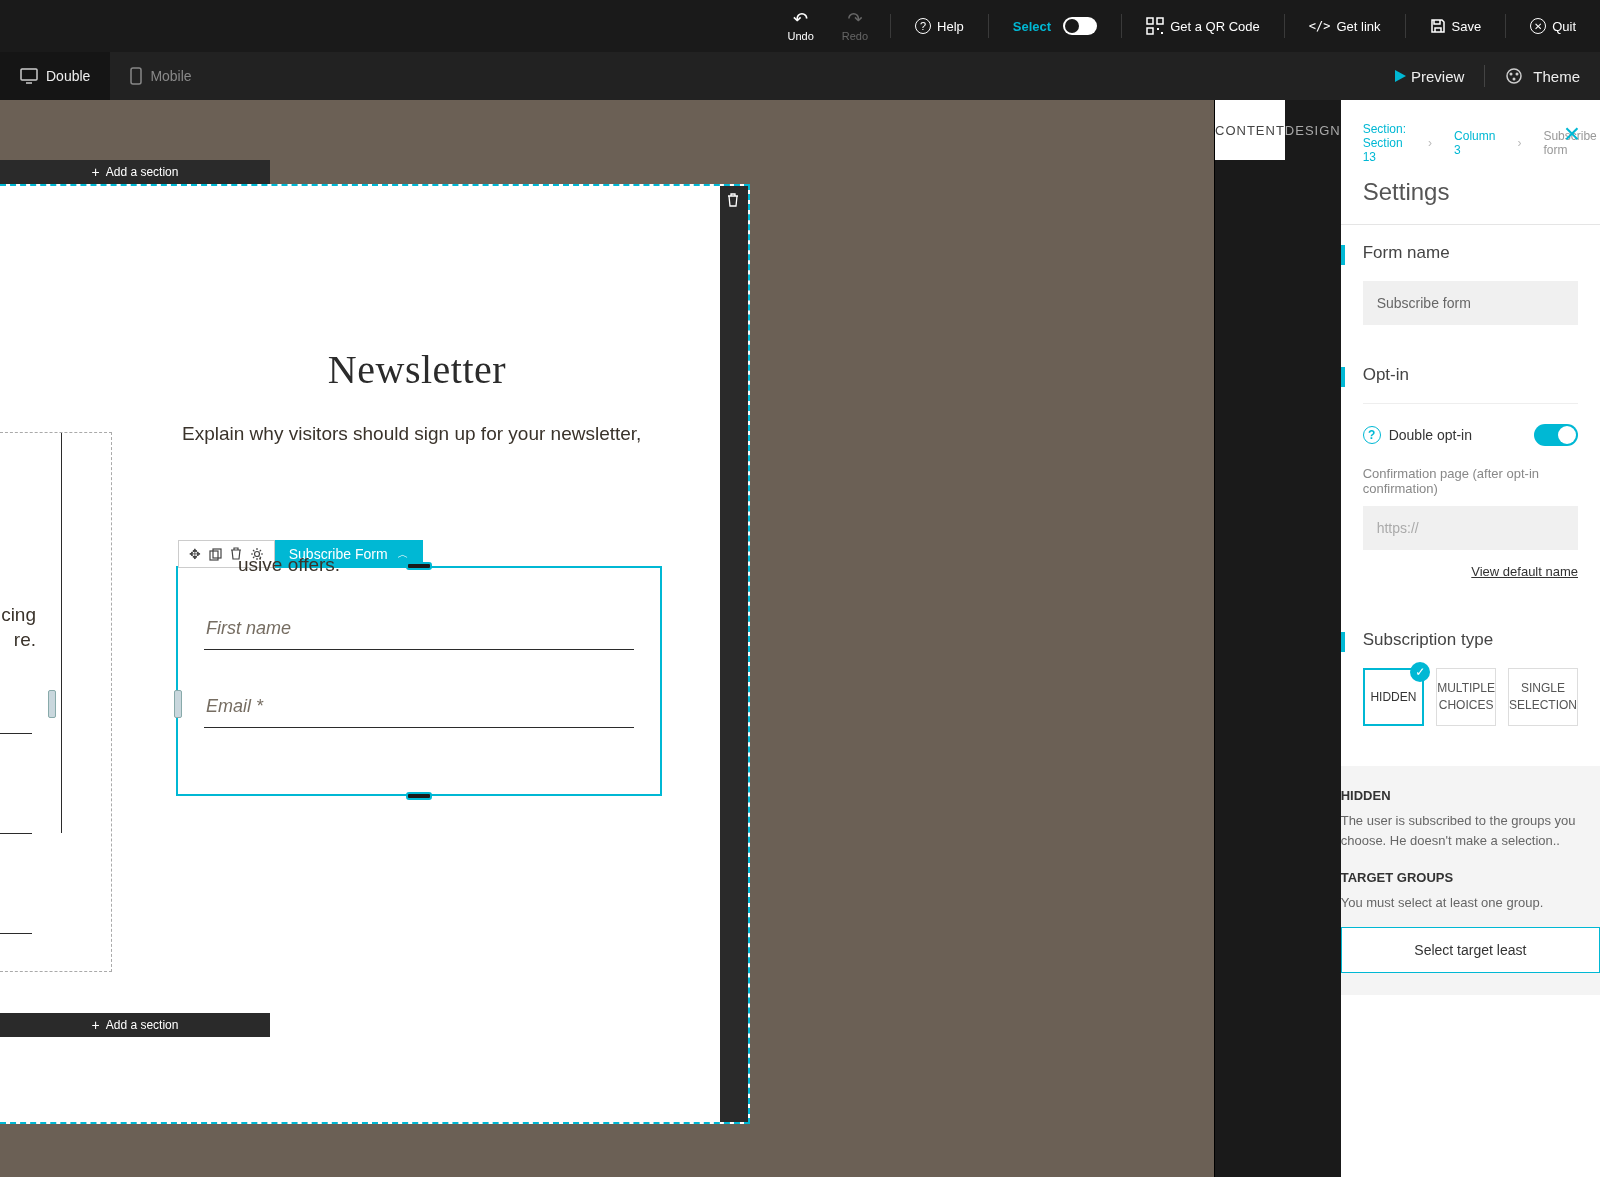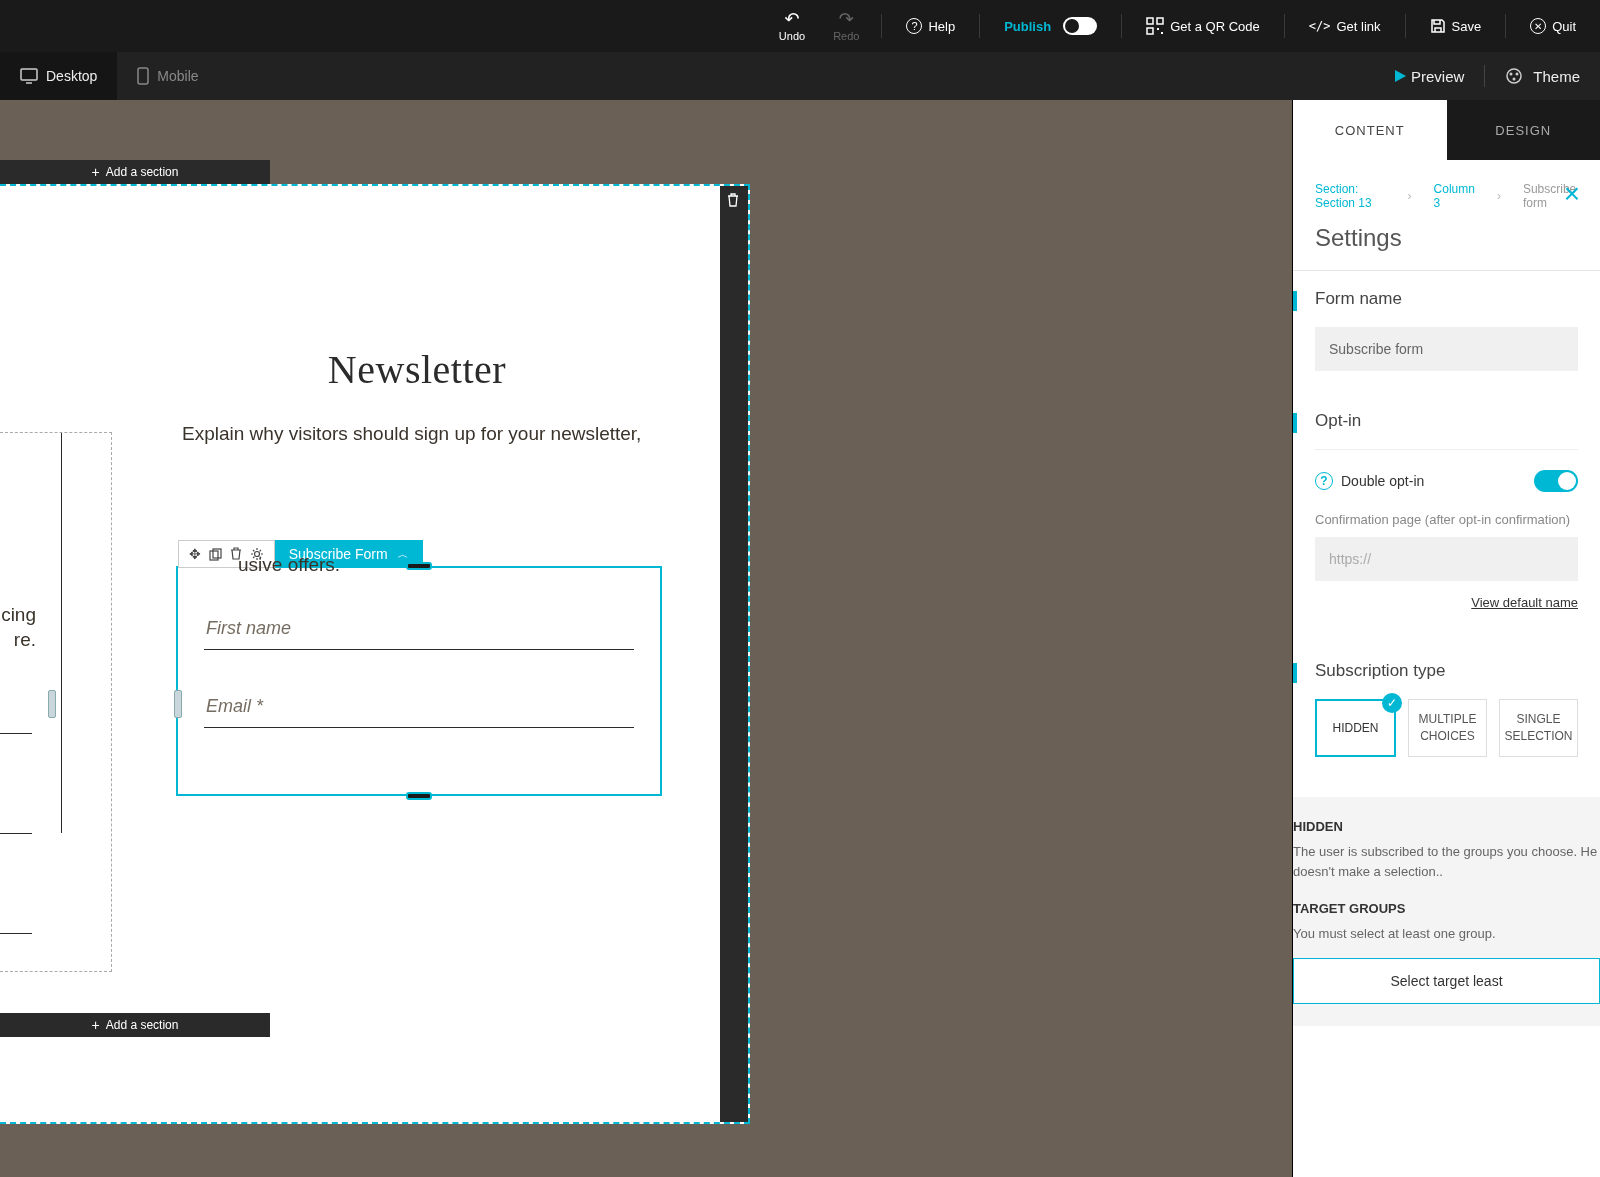--- a/index.html
+++ b/index.html
@@ -58,21 +58,21 @@
 .signup-btn { display: block; margin: 16px auto 0; padding: 16px 40px; border: 1.5px solid #2b2b2b; background: #eee4d8; border-radius: 30px; font-size: 18px; letter-spacing: 2px; color: #2b2b2b; cursor: pointer; }
 
 .left-peek { position: absolute; left: 0; top: 246px; border: 1px dashed #aaa; width: 112px; height: 540px; border-left: none; }
 .left-peek .inner-line { border-right: 1.5px solid #2b2b2b; height: 400px; width: 62px; }
 .left-peek .txt { position: absolute; top: 170px; left: -8px; color: #3a332b; font-size: 19px; text-align: right; width: 44px; line-height: 1.3; }
 .left-peek .hr { position: absolute; left: 0; top: 300px; width: 32px; border-top: 1.5px solid #2b2b2b; }
 .left-peek .hr2 { top: 400px; }
 .left-peek .hr3 { top: 500px; }
 
 
-.right-panel { width: 308px; background: #1a1a1a; display: flex; flex-direction: column; border-left: 1px solid #000; }
+.right-panel { width: 386px; background: #1a1a1a; display: flex; flex-direction: row; border-left: 1px solid #000; }
 .panel-tabs { display: flex; height: 60px; background: #1a1a1a; }
 .panel-tab { flex: 1; display: flex; align-items: center; justify-content: center; color: #aaa; font-size: 13px; letter-spacing: 1px; cursor: pointer; }
 .panel-tab.active { background: #fff; color: #444; }
 .panel-body { flex: 1; background: #fff; overflow-y: auto; position: relative; }
 .panel-inner { padding: 22px 22px; }
 .breadcrumb { font-size: 12px; color: #999; display: flex; align-items: center; gap: 22px; margin-bottom: 14px; }
 .breadcrumb a { color: #00b8d4; text-decoration: none; }
 .breadcrumb .chev { color: #bbb; }
 .close-panel { position: absolute; right: 20px; top: 18px; color: #00b8d4; font-size: 28px; cursor: pointer; font-weight: 300; }
 .settings-title { font-size: 24px; color: #555; margin-bottom: 12px; }
@@ -116,21 +116,21 @@
     <span class="icon-arrow">↷</span>
     <span class="label">Redo</span>
   </div>
   <div class="toolbar-divider"></div>
   <div class="toolbar-group">
     <span style="border:1.5px solid #fff;border-radius:50%;width:16px;height:16px;display:flex;align-items:center;justify-content:center;font-size:11px;">?</span>
     <span>Help</span>
   </div>
   <div class="toolbar-divider"></div>
   <div class="toolbar-group">
-    <span class="publish-text">Publish</span>
+    <span class="publish-text">Select</span>
     <span class="toggle-pill"></span>
   </div>
   <div class="toolbar-divider"></div>
   <div class="toolbar-group">
     <svg width="18" height="18" viewBox="0 0 18 18">
         <rect x="1" y="1" width="6" height="6" fill="none" stroke="#fff" stroke-width="1.5"></rect>
         <rect x="11" y="1" width="6" height="6" fill="none" stroke="#fff" stroke-width="1.5"></rect>
         <rect x="1" y="11" width="6" height="6" fill="none" stroke="#fff" stroke-width="1.5"></rect>
         <rect x="11" y="11" width="2" height="2" fill="#fff"></rect>
         <rect x="15" y="15" width="2" height="2" fill="#fff"></rect>
@@ -156,21 +156,21 @@
   </div>
 </div>
 
 <div class="second-bar">
   <div class="device-tabs">
     <div class="device-tab active">
       <svg width="18" height="16" viewBox="0 0 18 16">
           <rect x="1" y="1" width="16" height="11" rx="1" fill="none" stroke="#ccc" stroke-width="1.5"></rect>
           <line x1="6" y1="15" x2="12" y2="15" stroke="#ccc" stroke-width="1.5"></line>
         </svg>
-      <span>Desktop</span>
+      <span>Double</span>
     </div>
     <div class="device-tab">
       <svg width="12" height="18" viewBox="0 0 12 18">
           <rect x="1" y="1" width="10" height="16" rx="2" fill="none" stroke="#888" stroke-width="1.5"></rect>
         </svg>
       <span>Mobile</span>
     </div>
   </div>
   <div class="spacer"></div>
   <div class="preview-theme">

